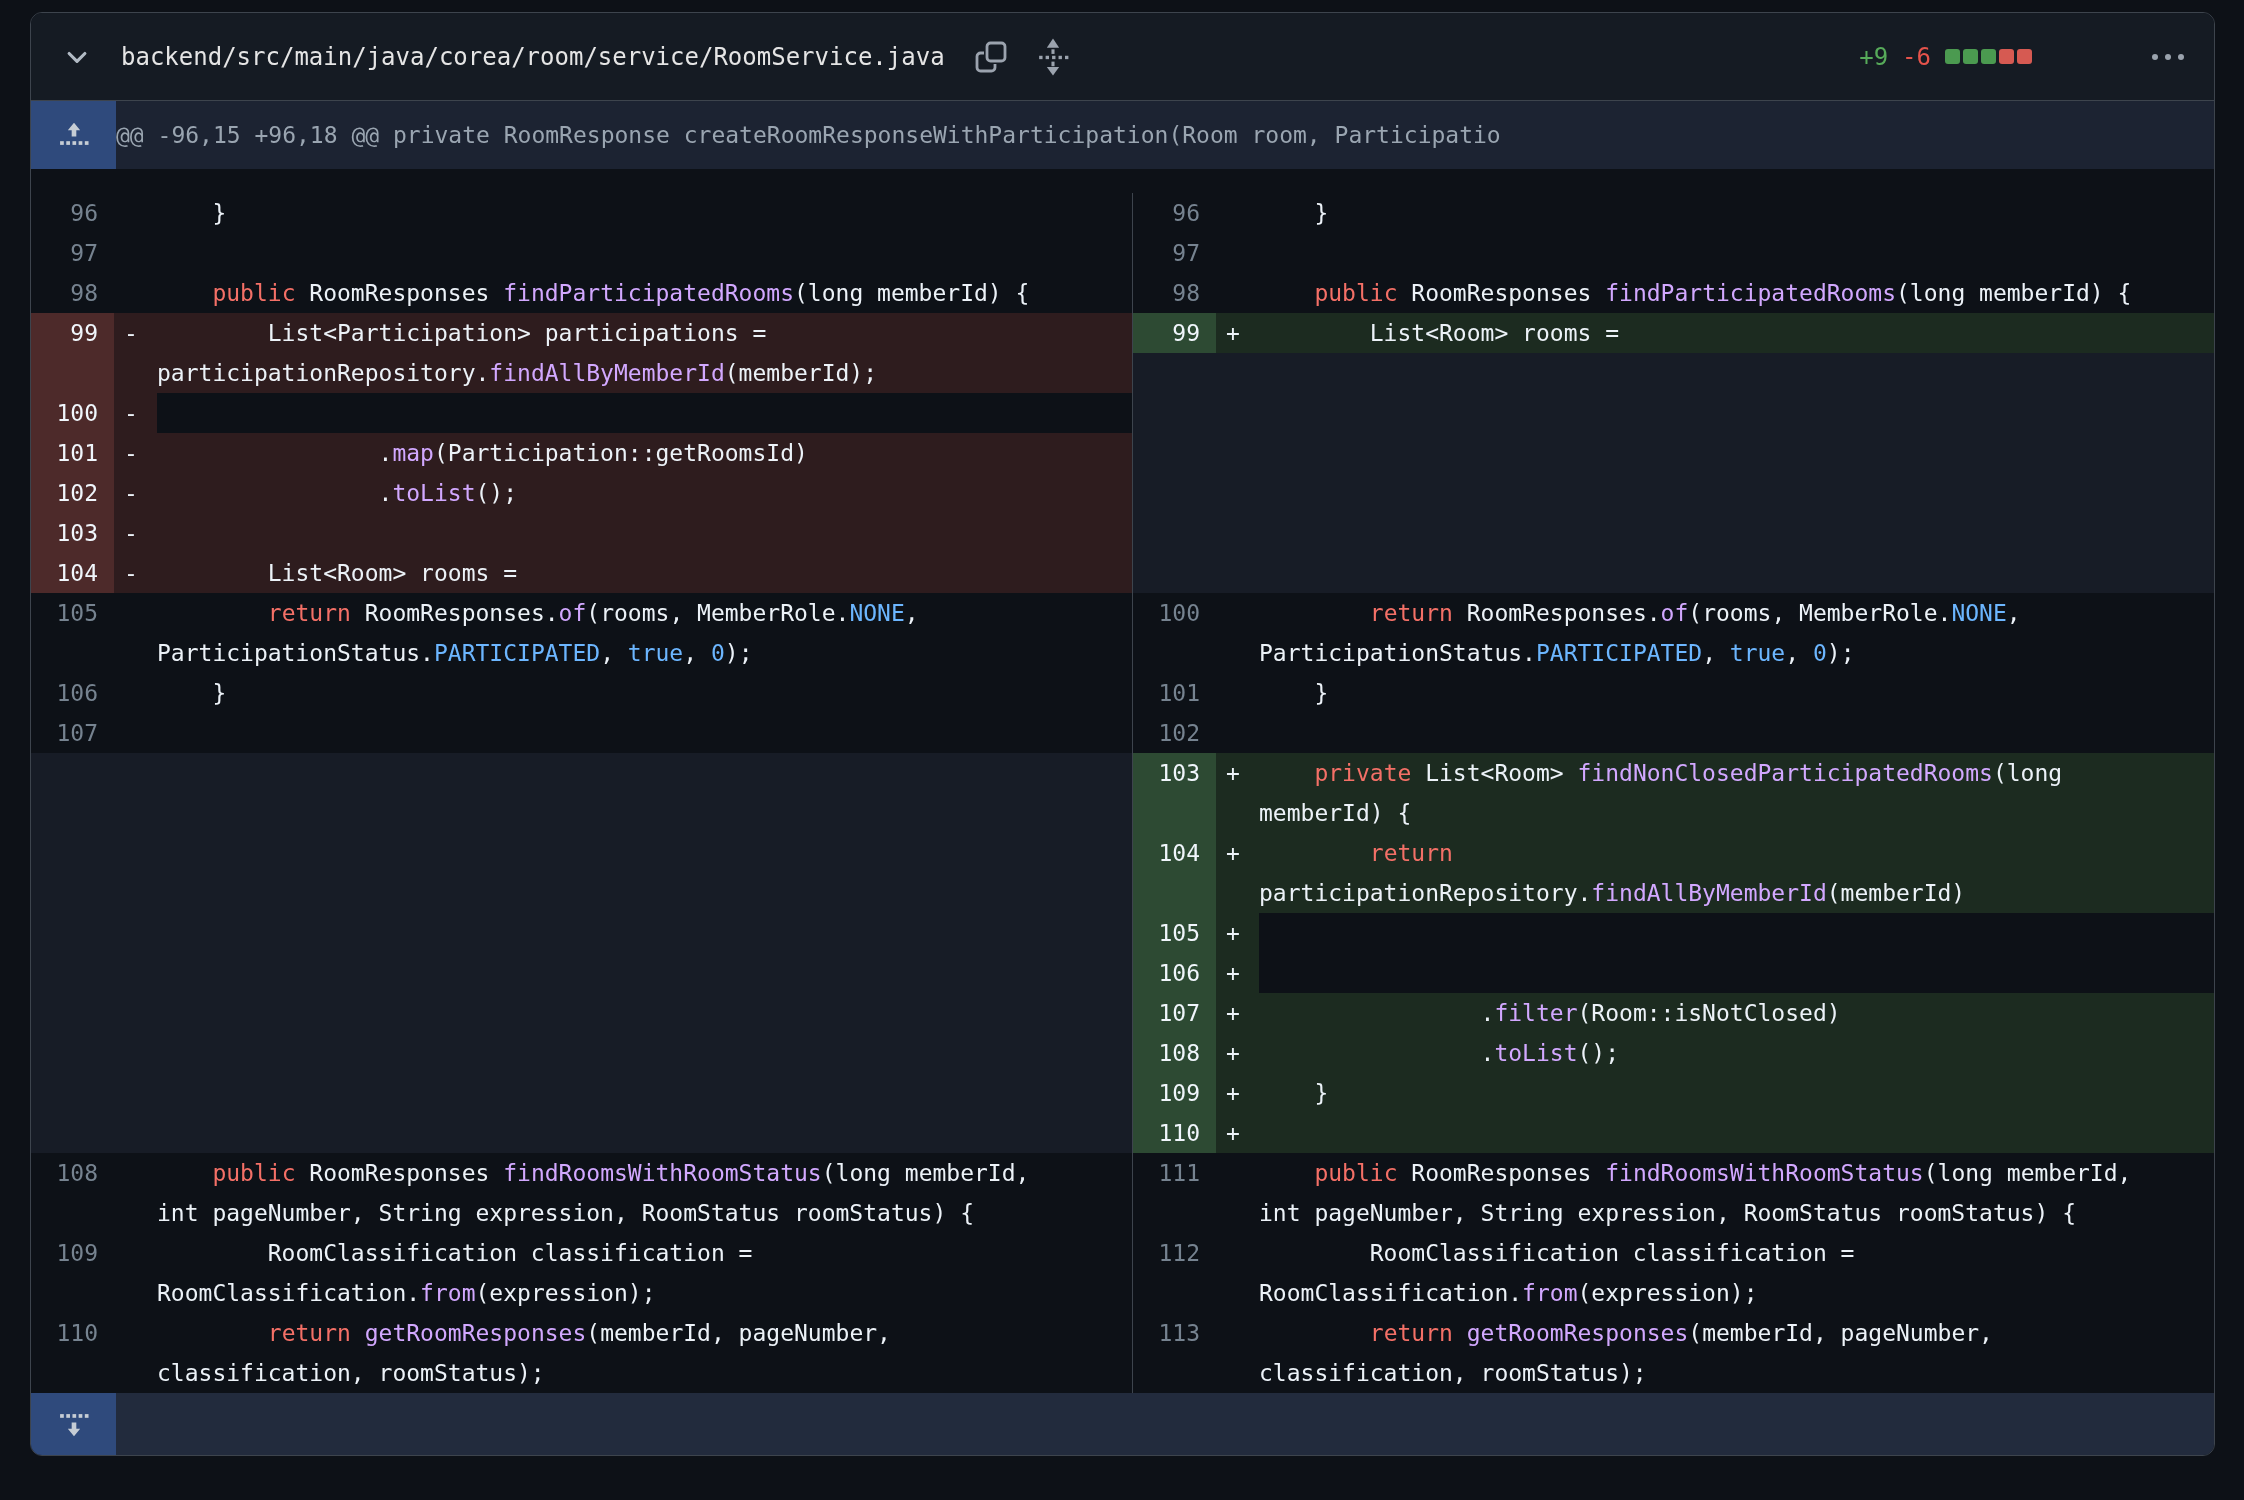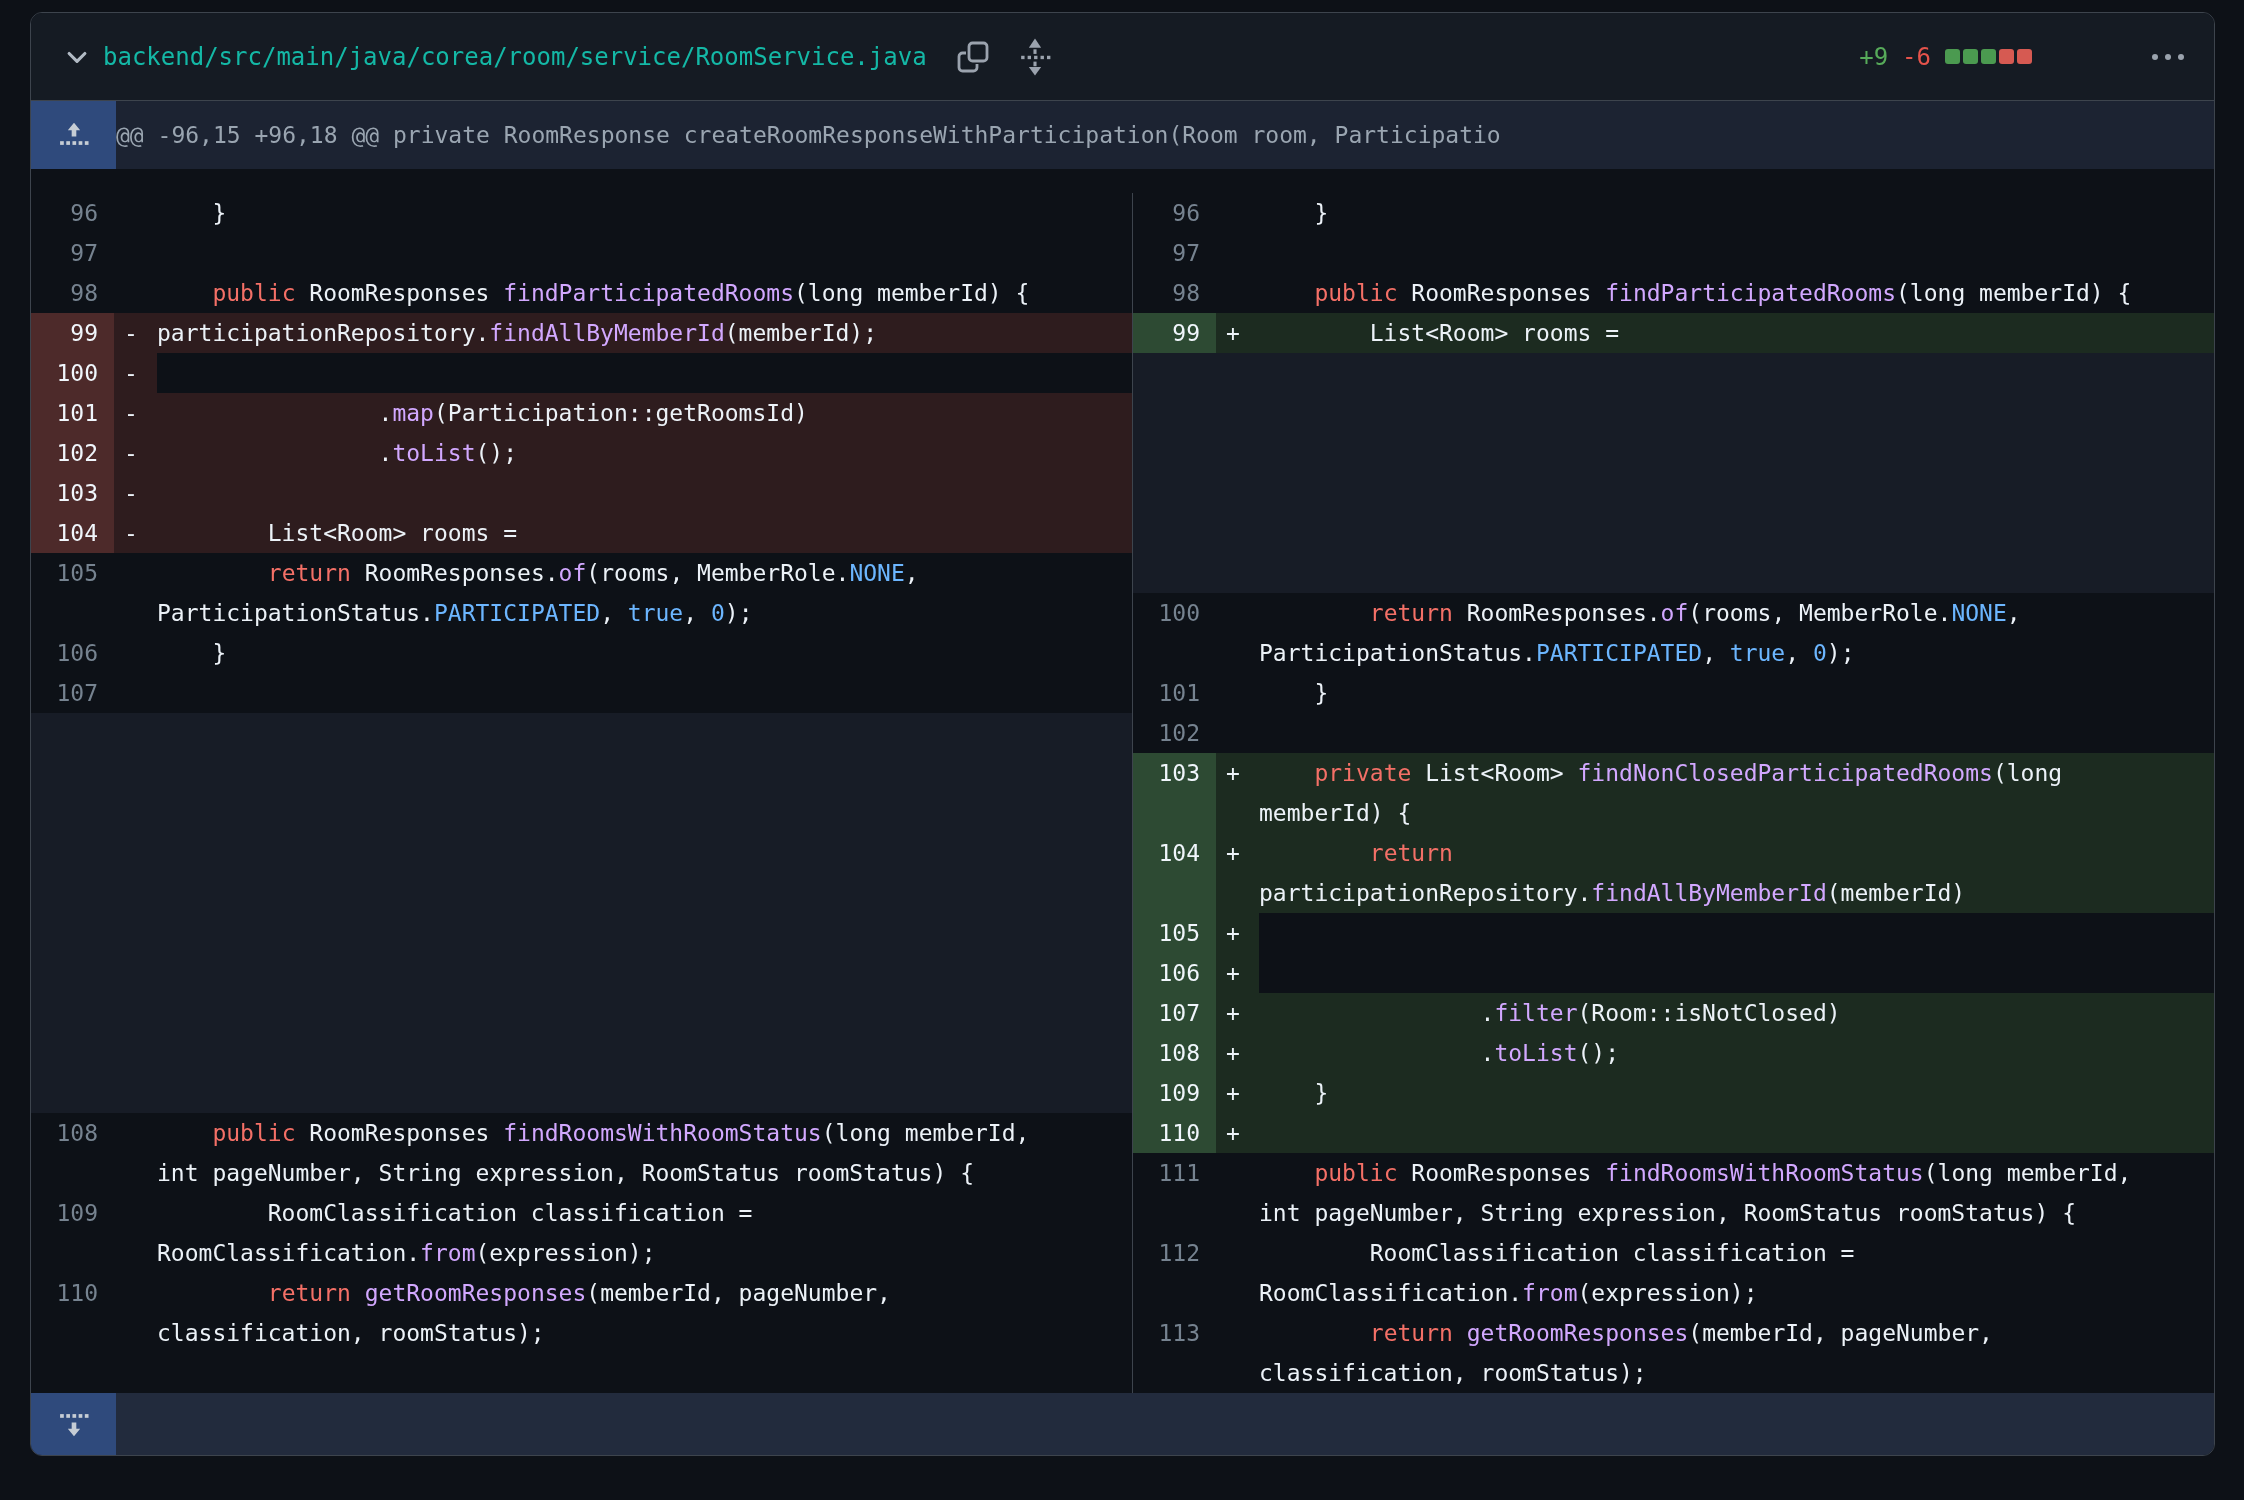--- a/index.html
+++ b/index.html
@@ -24,21 +24,21 @@
     border-bottom:1px solid #3d444d;
     padding:0 28px 0 26px;
   }
   .icon-btn {
     background:transparent; border:none; padding:0; margin:0;
     display:flex; align-items:center; justify-content:center;
     cursor:pointer;
   }
   .chev-btn { width:40px; height:40px; }
   .file-path {
-    font-size:24px; color:#14b8a6; margin-left:6px;
+    font-size:24px; color:#e5e5e5; margin-left:24px;
     letter-spacing:0; white-space:pre; cursor:pointer;
   }
   .copy-btn { margin-left:26px; width:40px; height:40px; }
   .drag-btn { margin-left:22px; width:40px; height:44px; }
   .header-right { margin-left:auto; display:flex; align-items:center; }
   .stat-add { color:#57ab5a; font-size:24px; }
   .stat-del { color:#e5534b; font-size:24px; margin-left:14px; }
   .diffstat { display:flex; gap:3px; margin-left:14px; }
   .block { width:15px; height:15px; border-radius:3px; }
   .block.add { background:#4b9a50; }
@@ -179,20 +179,21 @@
           <div class="gutter">98</div>
           <div class="marker"></div>
           <div class="body">
             <div class="vline"><span class="tk-p">    </span><span class="tk-k">public</span><span class="tk-p"> RoomResponses </span><span class="tk-fn">findParticipatedRooms</span><span class="tk-p">(long memberId) {</span></div>
           </div>
         </div>
         <div class="row row-del">
           <div class="gutter">99</div>
           <div class="marker">-</div>
           <div class="body">
+            <div class="vline"><span class="tk-p">        List&lt;Participation&gt; participations =</span></div>
             <div class="vline"><span class="tk-p">participationRepository.</span><span class="tk-fn">findAllByMemberId</span><span class="tk-p">(memberId);</span></div>
           </div>
         </div>
         <div class="row row-del">
           <div class="gutter">100</div>
           <div class="marker">-</div>
         </div>
         <div class="row row-del">
           <div class="gutter">101</div>
           <div class="marker">-</div>

